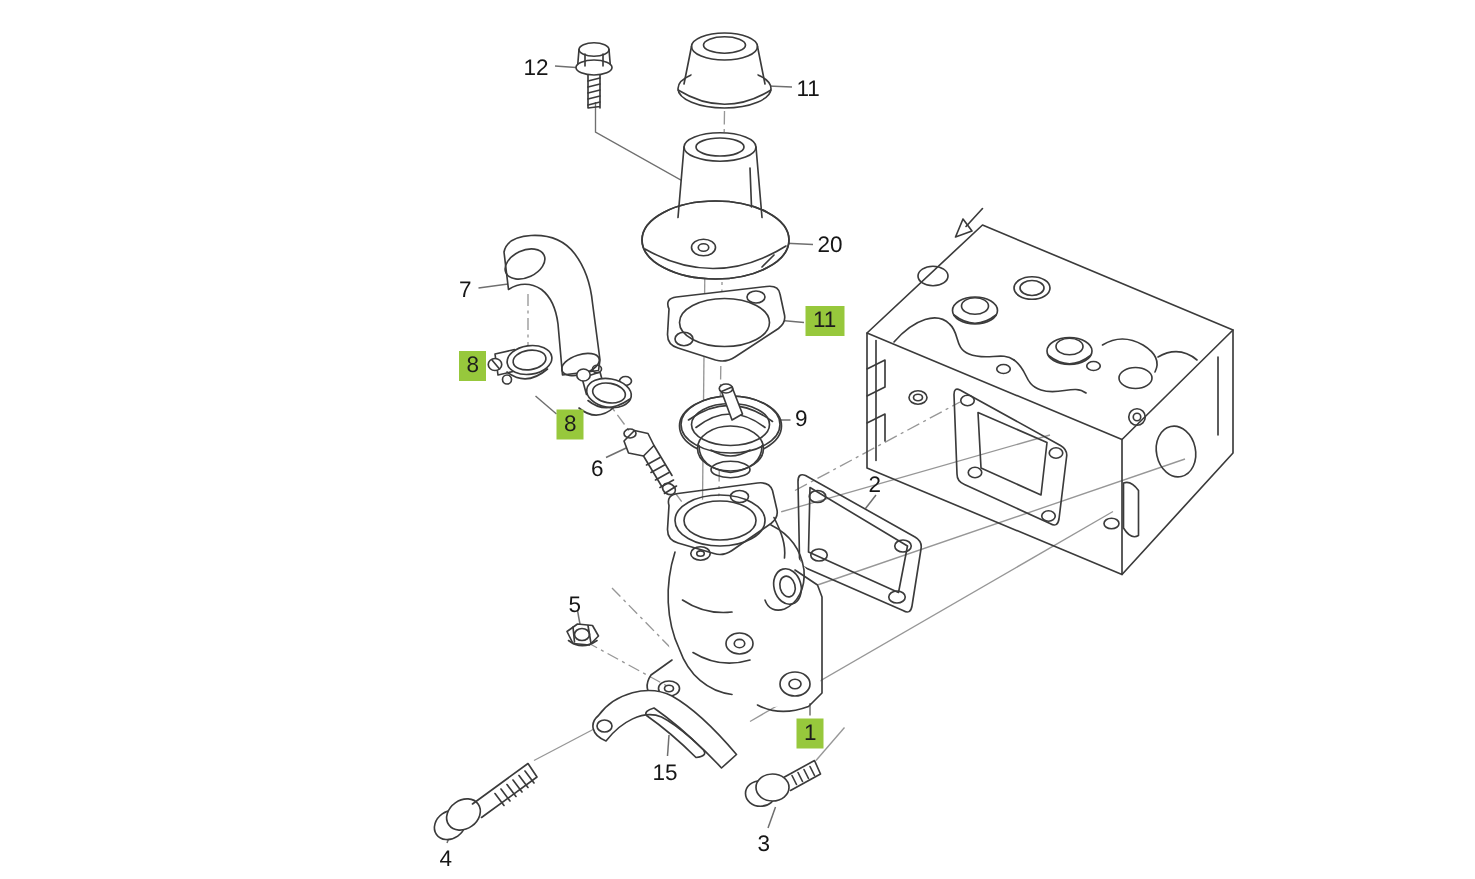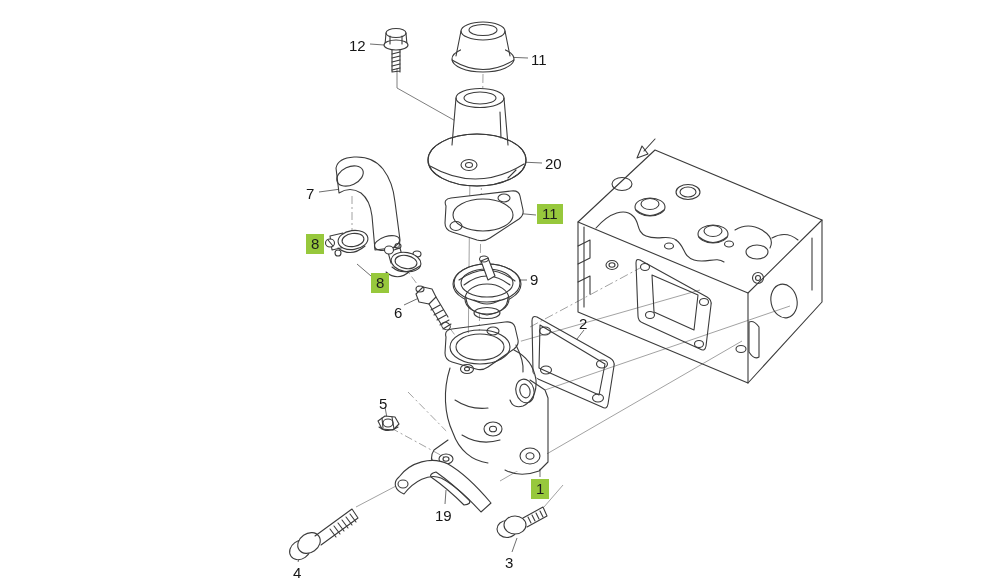--- a/index.html
+++ b/index.html
@@ -244,16 +244,16 @@
   <div class="callout" style="left:545px;top:154px">20</div>
   <div class="callout" style="left:306px;top:184px">7</div>
   <div class="callout hl" style="left:306px;top:234px">8</div>
   <div class="callout hl" style="left:371px;top:273px">8</div>
   <div class="callout hl" style="left:537px;top:204px">11</div>
   <div class="callout" style="left:530px;top:270px">9</div>
   <div class="callout" style="left:394px;top:303px">6</div>
   <div class="callout" style="left:579px;top:314px">2</div>
   <div class="callout hl" style="left:531px;top:479px">1</div>
   <div class="callout" style="left:379px;top:394px">5</div>
-  <div class="callout" style="left:435px;top:506px">19</div>
+  <div class="callout" style="left:435px;top:506px">15</div>
   <div class="callout" style="left:293px;top:563px">4</div>
   <div class="callout" style="left:505px;top:553px">3</div>
 </div>
 
 </body></html>

